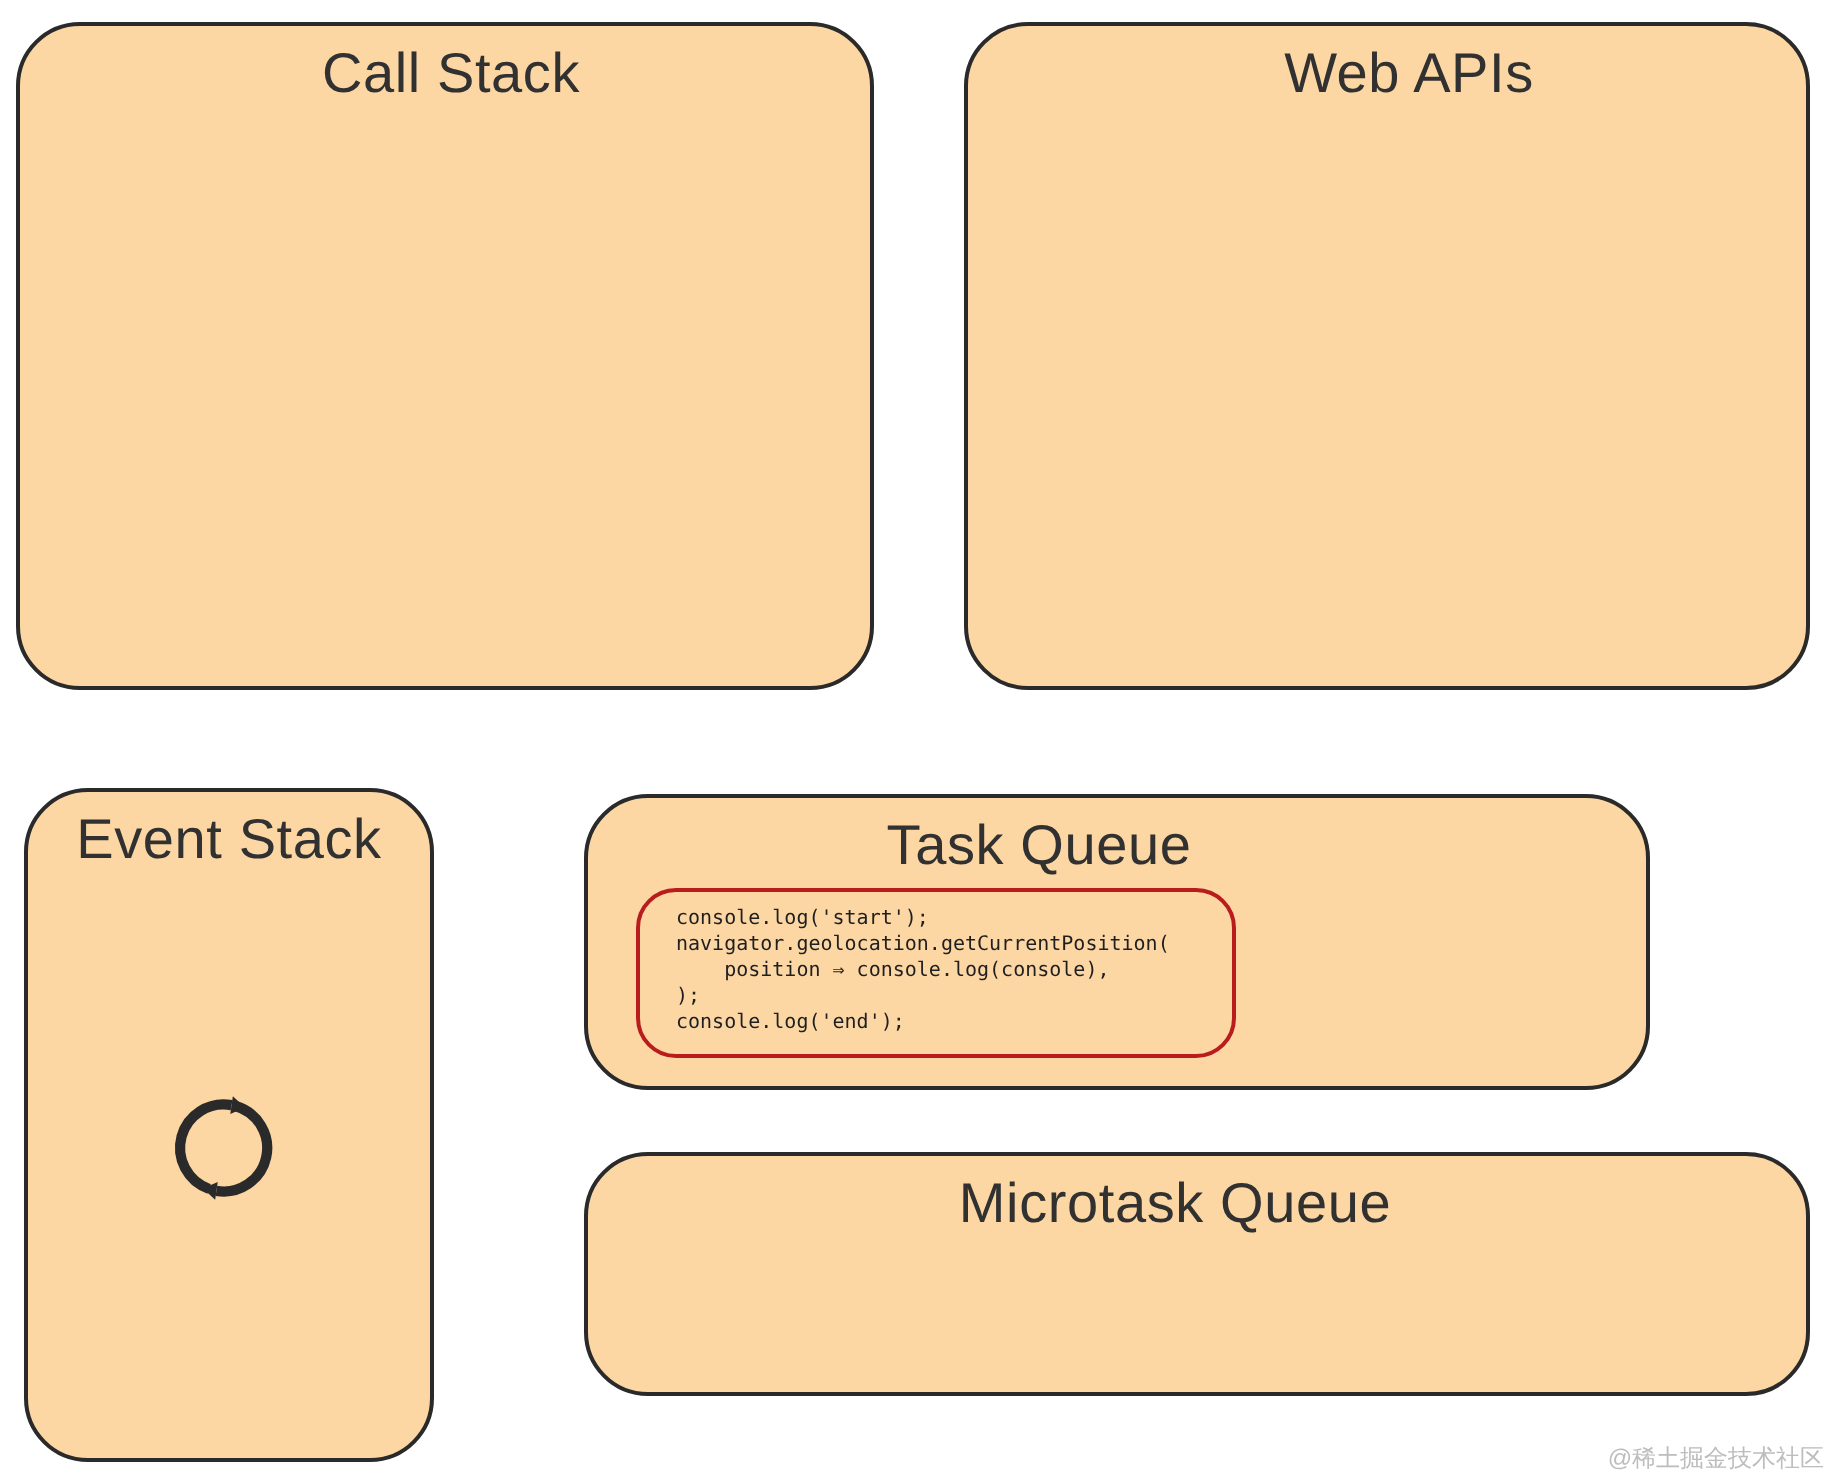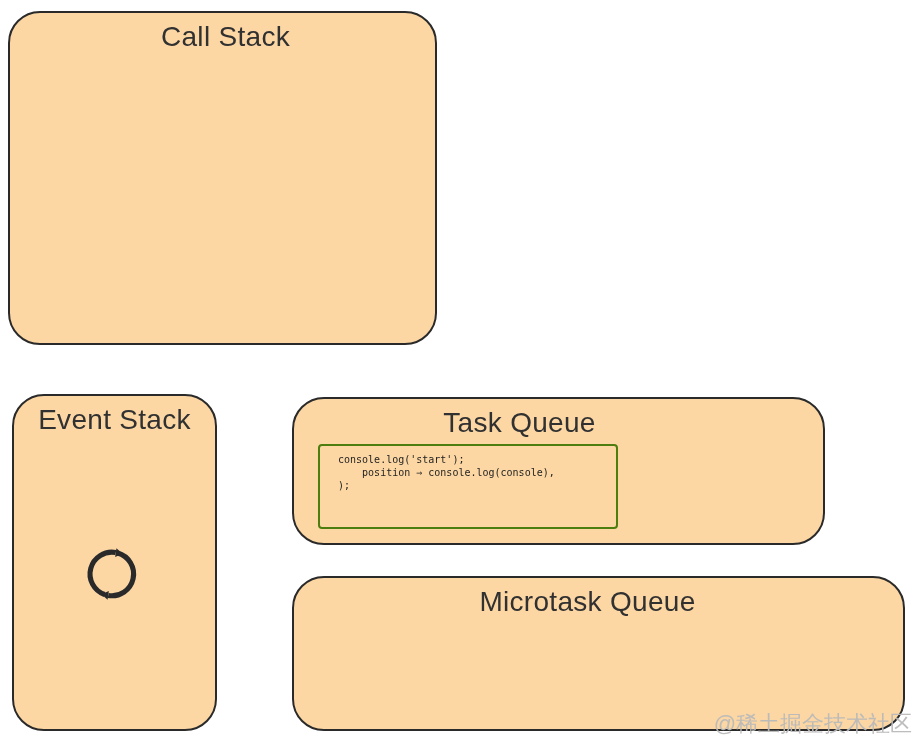--- a/index.html
+++ b/index.html
@@ -23,35 +23,35 @@
     font-size: 28px;
     line-height: 1.2;
     color: #313131;
     margin-top: 7px;
     letter-spacing: 0.3px;
   }
   #call-stack      { left: 8px;   top: 11px;  width: 429px; height: 334px; }
   #web-apis        { left: 482px; top: 11px;  width: 423px; height: 334px; }
   #event-loop      { left: 12px;  top: 394px; width: 205px; height: 337px; }
   #task-queue      { left: 292px; top: 397px; width: 533px; height: 148px; }
-  #microtask-queue { left: 292px; top: 576px; width: 613px; height: 155px; }
+  #microtask-queue { left: 292px; top: 576px; width: 613px; height: 122px; }
 
   #call-stack .box-title      { transform: translateX(3px); }
   #web-apis .box-title        { transform: translateX(11px); }
   #task-queue .box-title      { transform: translateX(-39px); }
   #microtask-queue .box-title { transform: translateX(-11px); }
 
   .code-box {
     position: absolute;
     left: 24px;
     top: 45px;
     width: 300px;
     height: 85px;
-    border: 2px solid #4d7c0f;
-    border-radius: 4px;
+    border: 2px solid #b91c1c;
+    border-radius: 20px;
     box-sizing: border-box;
     padding: 7px 6px 0 18px;
     background: #FCD7A4;
   }
   .code-line {
     font-family: "DejaVu Sans Mono", monospace;
     font-size: 10px;
     line-height: 13px;
     color: #1F1F1F;
     white-space: pre;
@@ -60,56 +60,61 @@
     position: absolute;
     left: 66px;
     top: 146px;
     width: 64px;
     height: 64px;
   }
   .watermark {
     position: absolute;
     right: 4px;
     bottom: 4px;
-    font-size: 22px;
+    font-size: 12px;
     line-height: 1;
     color: rgba(185, 185, 185, 0.95);
     font-family: "Liberation Sans", sans-serif;
   }
 </style>
 </head>
 <body>
 
 <div class="canvas">
 
   <div class="box" id="call-stack">
     <div class="box-title">Call Stack</div>
   </div>
 
+  <div class="box" id="web-apis">
+    <div class="box-title">Web APIs</div>
+  </div>
 
   <div class="box" id="event-loop">
     <div class="box-title">Event Stack</div>
     <svg class="loop-icon" viewBox="0 0 100 100" aria-hidden="true">
 
       <path d="M 58.8 17.2 A 34 34 0 0 1 44.1 83.5" fill="none" stroke="#2A2A2A" stroke-width="8"></path>
 
       <path d="M 38.4 82.0 A 34 34 0 0 1 55.9 16.5" fill="none" stroke="#2A2A2A" stroke-width="8"></path>
 
       <polygon points="66.5,18.4 54.9,23.4 56.9,9.6" fill="#2A2A2A"></polygon>
 
       <polygon points="33.5,81.6 45.1,76.6 43.1,90.4" fill="#2A2A2A"></polygon>
     </svg>
   </div>
 
   <div class="box" id="task-queue">
     <div class="box-title">Task Queue</div>
     <div class="code-box">
       <div class="code-line">console.log('start');</div>
+      <div class="code-line">navigator.geolocation.getCurrentPosition(</div>
       <div class="code-line">    position ⇒ console.log(console),</div>
       <div class="code-line">);</div>
+      <div class="code-line">console.log('end');</div>
     </div>
   </div>
 
   <div class="box" id="microtask-queue">
     <div class="box-title">Microtask Queue</div>
   </div>
 
   <div class="watermark">@稀土掘金技术社区</div>
 
 </div>

